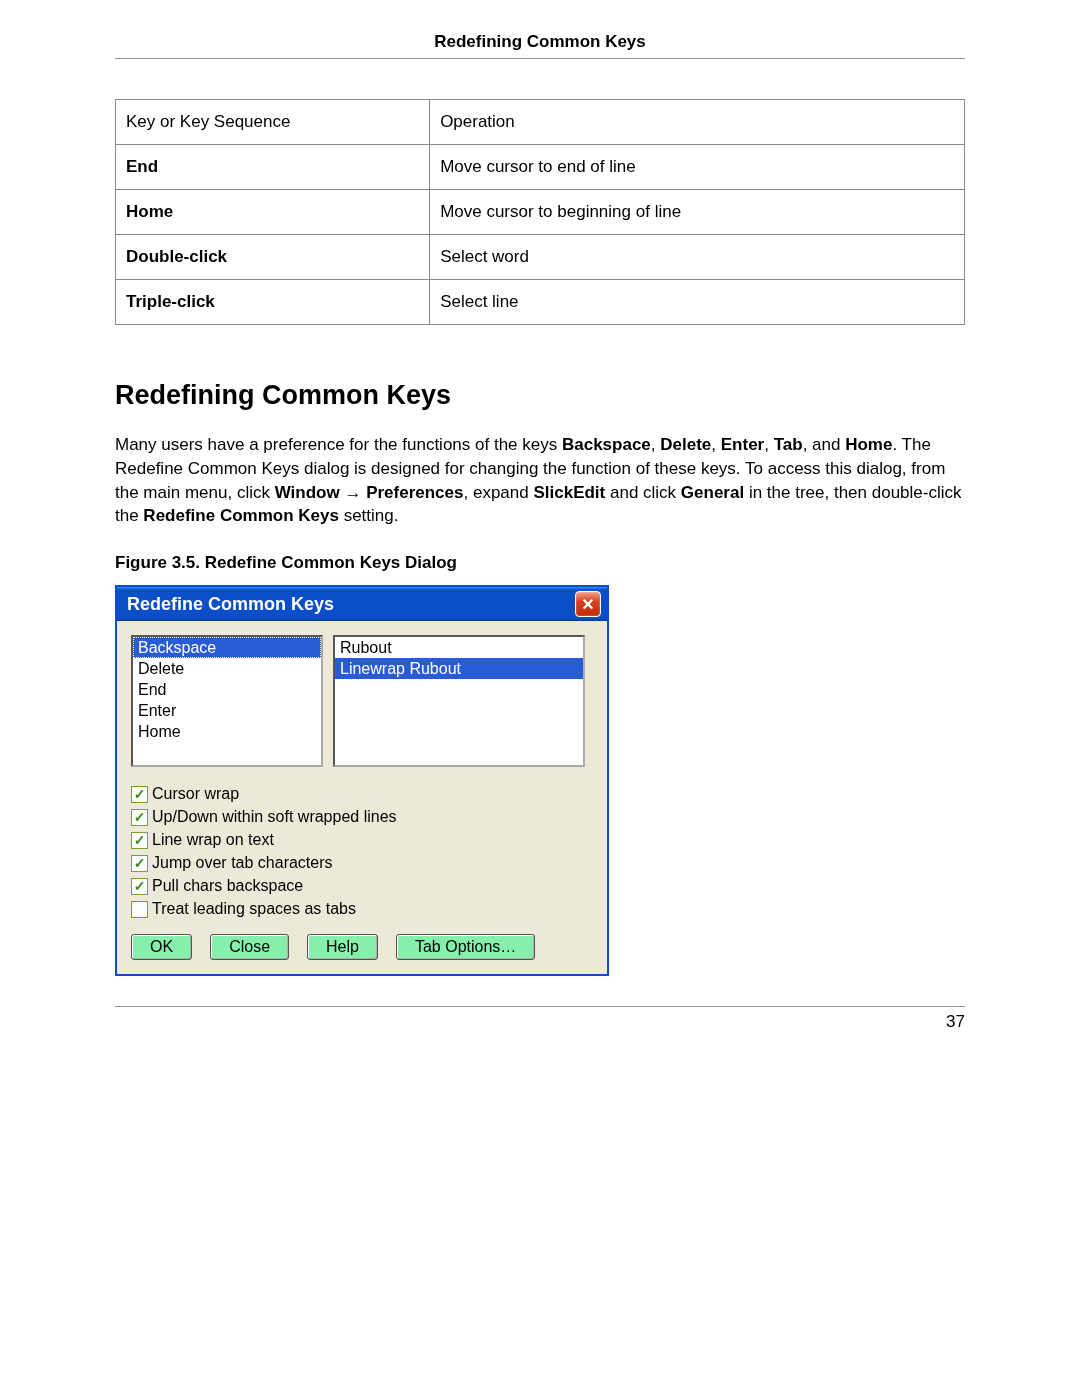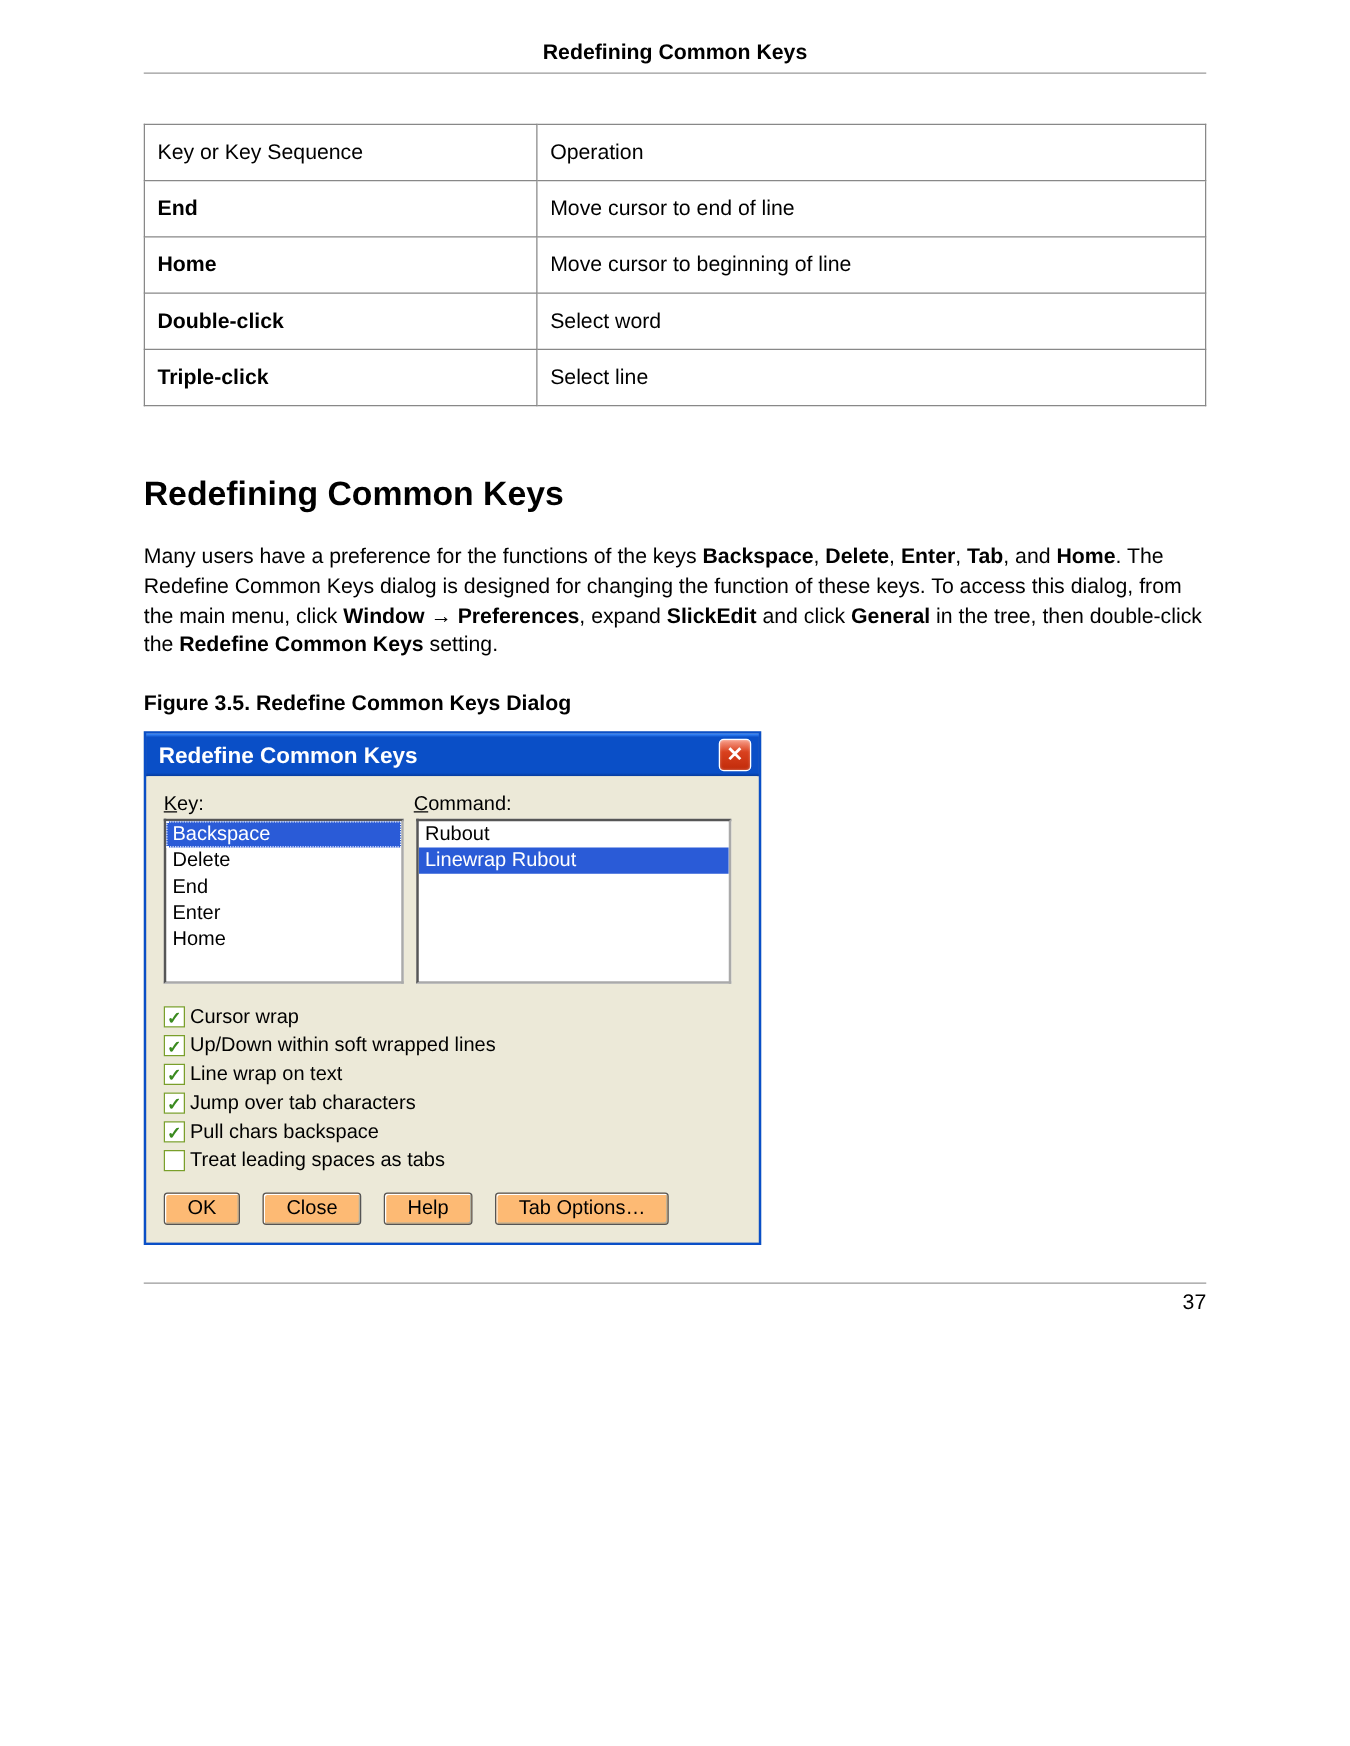--- a/index.html
+++ b/index.html
@@ -117,20 +117,21 @@
   .listbox .item.selected {
     background: #2a5bd7;
     color: #fff;
   }
   .listbox .item.selected.focus {
     outline: 1px dotted #fff;
     outline-offset: -1px;
   }
   .check-row {
     display: flex;
+    align-items: center;
     font-size: 16px;
     margin: 5px 0;
     gap: 4px;
   }
   .chk {
     width: 15px; height: 15px;
     border: 1px solid #7a9f2b;
     background: #fff;
     display: flex;
     align-items: center;
@@ -143,21 +144,21 @@
     font-size: 14px;
     font-weight: bold;
     line-height: 1;
   }
   .btn-row {
     display: flex;
     gap: 18px;
     margin-top: 16px;
   }
   .winbtn {
-    background: #fdba74;
+    background: #86efac;
     border: 1px solid #555;
     border-radius: 3px;
     box-shadow: inset 1px 1px 0 #fff, inset -1px -1px 0 #b0b0a0;
     padding: 3px 18px;
     font-size: 16px;
     font-family: Tahoma, sans-serif;
   }
   .hr-bottom {
     border: none;
     border-top: 1px solid #999;
@@ -207,24 +208,20 @@
   </p>
 
   <div class="figure-caption">Figure 3.5. Redefine Common Keys Dialog</div>
 
   <div class="dialog-outer">
     <div class="titlebar">
       <span class="titlebar-text">Redefine Common Keys</span>
       <div class="close-btn">✕</div>
     </div>
     <div class="dialog-body">
-      <div class="labels-row">
-        <div class="label-key underline-first">Key:</div>
-        <div class="label-cmd underline-first">Command:</div>
-      </div>
       <div class="lists-row">
         <div class="listbox key-list">
           <div class="item selected focus">Backspace</div>
           <div class="item">Delete</div>
           <div class="item">End</div>
           <div class="item">Enter</div>
           <div class="item">Home</div>
         </div>
         <div class="listbox cmd-list">
           <div class="item">Rubout</div>

